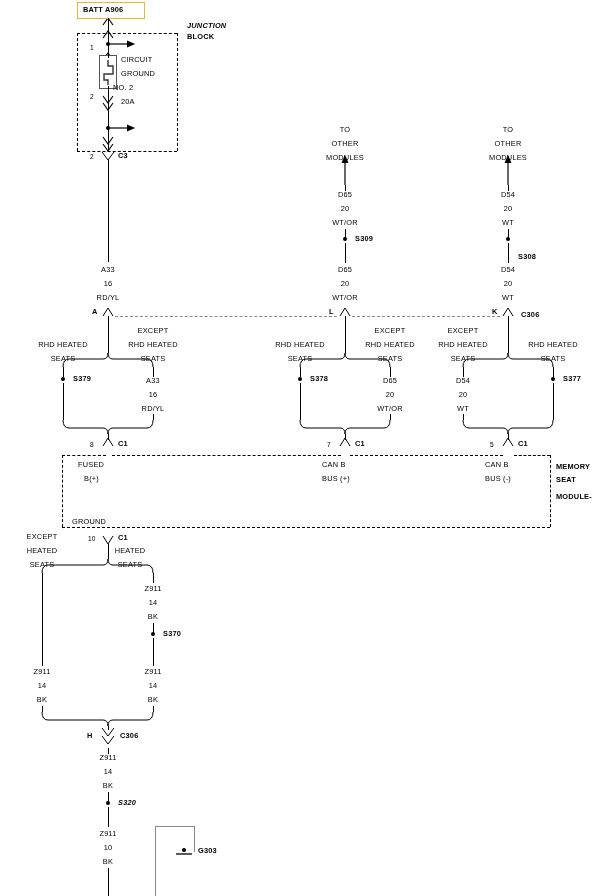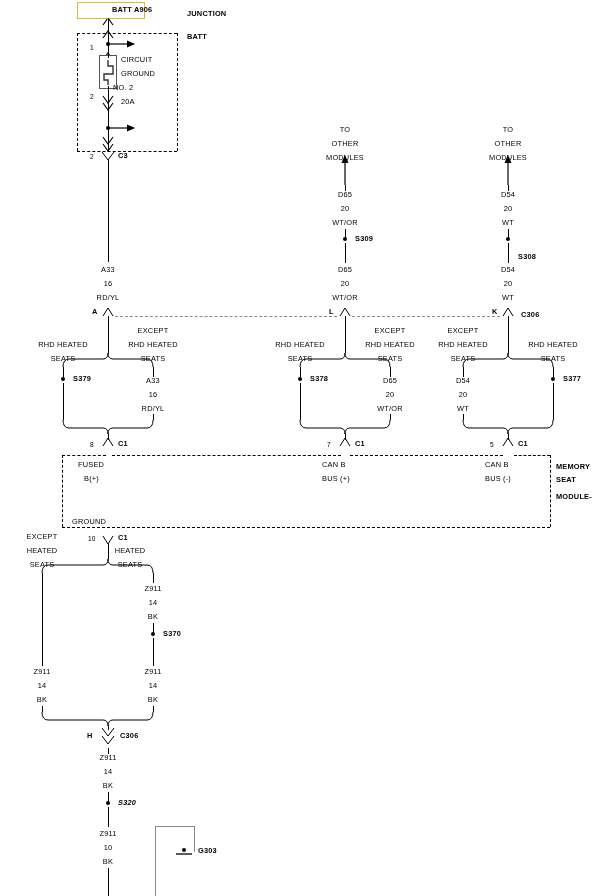--- a/index.html
+++ b/index.html
@@ -141,29 +141,29 @@
 
       <path d="M42,712 Q42,720 48,720 L103,720 Q108,720 108,726 Q108,720 113,720 L147,720 Q153,720 153,712"></path>
     </g>
 
     <g stroke="#000" stroke-width="1.3">
       <line x1="176" y1="854" x2="192" y2="854"></line>
     </g>
   </svg>
 
   <div class="battbox" style="left:77px;top:2px;width:68px;height:17px;"></div>
-  <div class="lbl b" style="left:83px;top:6px;margin-left:29px;">BATT A906</div>
+  <div class="lbl b" style="left:83px;top:6px;">BATT A906</div>
 
   <div class="dash-h" style="left:77px;top:33px;width:100px;"></div>
   <div class="dash-h" style="left:77px;top:151px;width:100px;"></div>
   <div class="dash-v" style="left:77px;top:33px;height:118px;"></div>
   <div class="dash-v" style="left:177px;top:33px;height:118px;"></div>
 
-  <div class="lbl b" style="left:187px;top:10px;">JUNCTION</div>
-  <div class="lbl b" style="left:187px;top:33px;">BATT</div>
+  <div class="lbl b" style="left:187px;top:22px;font-style:italic;">JUNCTION</div>
+  <div class="lbl b" style="left:187px;top:33px;">BLOCK</div>
 
   <div class="cbbox" style="left:99px;top:55px;width:18px;height:34px;"></div>
   <svg class="ov">
     <path d="M108,60 L108,66 L113,66 L113,74 L104,74 L104,80 L108,80 L108,85" stroke="#333" stroke-width="1.4" fill="none"></path>
   </svg>
 
   <div class="lbl" style="left:121px;top:56px;">CIRCUIT</div>
   <div class="lbl" style="left:121px;top:70px;">GROUND</div>
   <div class="lbl" style="left:113px;top:84px;">NO. 2</div>
   <div class="lbl" style="left:121px;top:98px;">20A</div>

